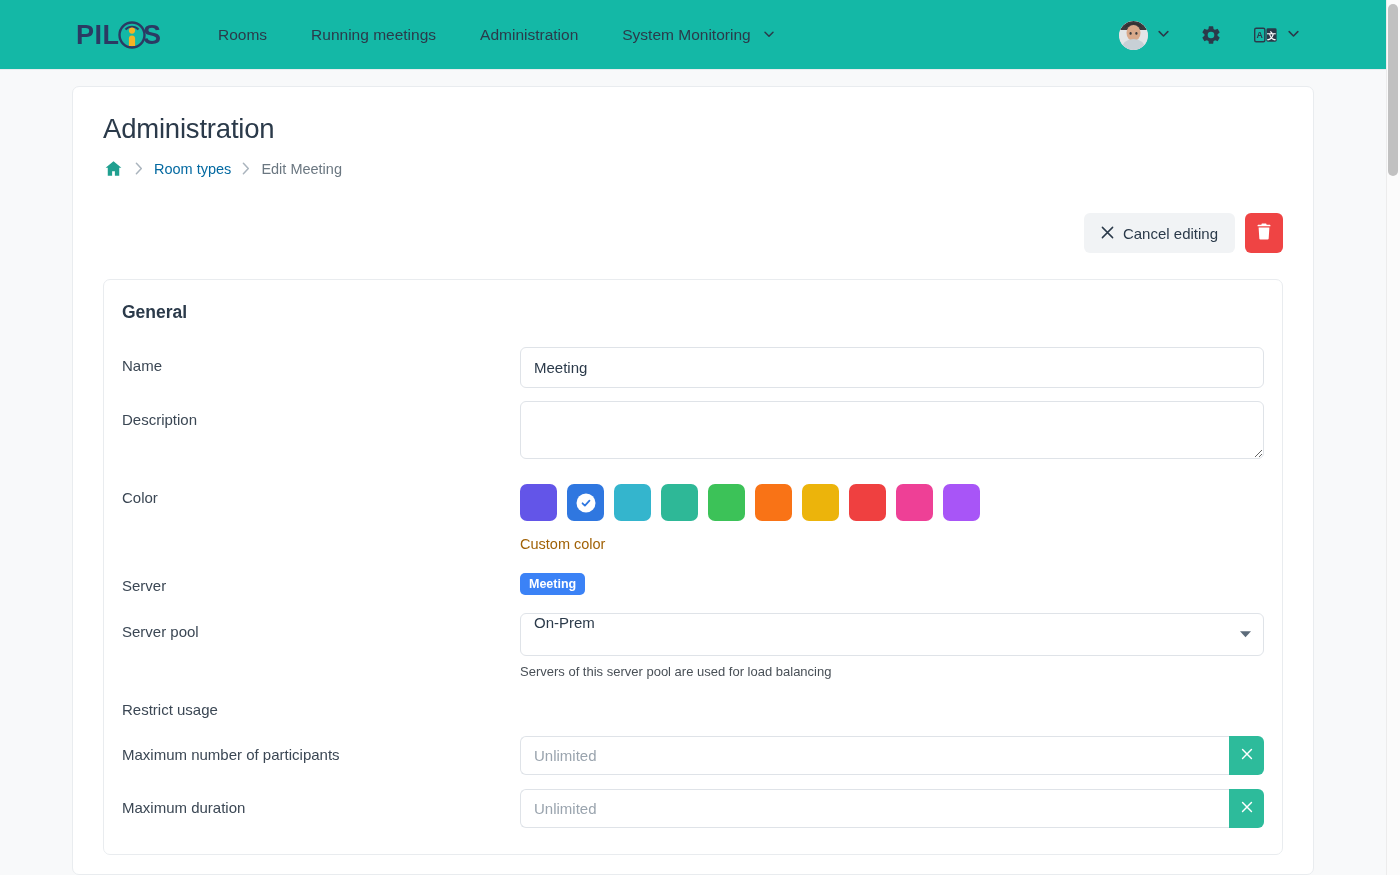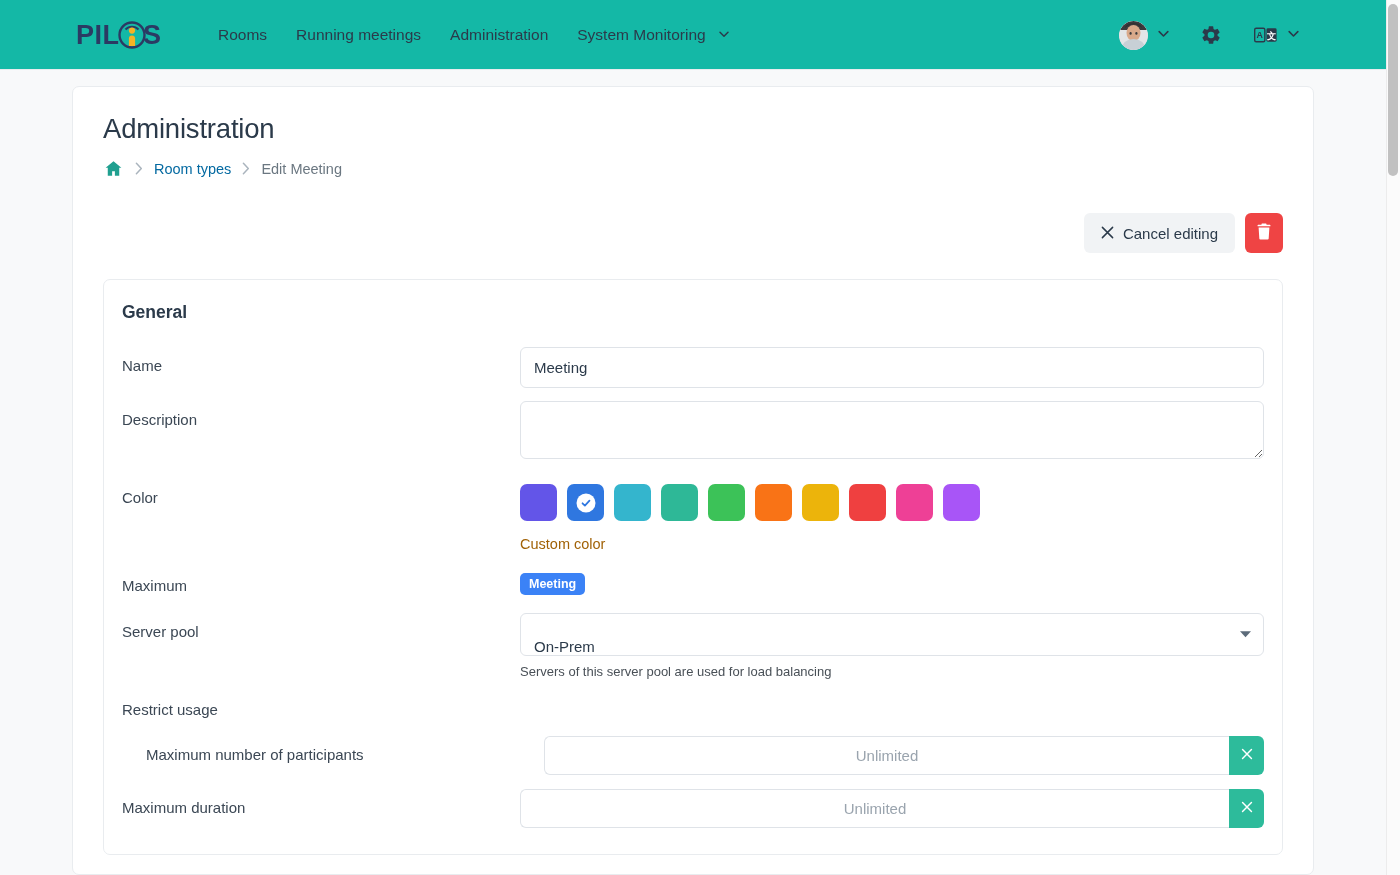--- a/index.html
+++ b/index.html
@@ -22,21 +22,21 @@
   .logo-wrap {
     margin-left: 76px;
     display: flex; align-items: center;
     height: 40px;
   }
   .logo-svg { display: block; }
 
   .nav-links {
     display: flex; align-items: center;
     margin-left: 42px;
-    gap: 1px;
+    gap: 16px;
   }
   .nav-link {
     font-size: 15.5px;
     color: #2b3a4a;
     padding: 8px 14px;
     cursor: pointer;
     white-space: nowrap;
   }
   .nav-caret {
     display: inline-block;
@@ -238,21 +238,21 @@
   .select-wrap { position: relative; width: 100%; }
   .select {
     width: 100%;
     height: 43px;
     border: 1px solid #dfe3e8;
     border-radius: 6px;
     padding: 0 34px 0 13px;
     font-size: 15px;
     color: #2b3a4a;
     background: #fff;
-    display: flex; align-items: flex-end;
+    display: flex; align-items: flex-start;
     cursor: pointer;
   }
   .select-arrow {
     position: absolute;
     right: 12px; top: 50%;
     transform: translateY(-50%);
     pointer-events: none;
     color: #5c6b7a;
   }
 
@@ -274,21 +274,20 @@
     background: #ffffff;
   }
 
   
   .input-group { display: flex; width: 100%; }
   .input-group .input {
     border-top-right-radius: 0;
     border-bottom-right-radius: 0;
     border-right: none;
     height: 39px;
-    text-align: center;
   }
   .clear-btn {
     width: 35px;
     height: 39px;
     background: #2dbb9b;
     border: none;
     border-top-right-radius: 6px;
     border-bottom-right-radius: 6px;
     color: #fff;
     display: flex; align-items: center; justify-content: center;
@@ -482,21 +481,21 @@
             <button class="swatch" style="background: rgb(236, 180, 11);"></button>
             <button class="swatch" style="background: rgb(239, 64, 64);"></button>
             <button class="swatch" style="background: rgb(238, 64, 150);"></button>
             <button class="swatch" style="background: rgb(168, 85, 247);"></button>
           </div>
           <div class="sublabel" style="margin-top:15px;">Custom color</div>
         </div>
       </div>
 
       <div class="form-row" style="margin-top:13px;">
-        <div class="form-label" style="padding-top:3px;">Maximum</div>
+        <div class="form-label" style="padding-top:3px;">Server</div>
         <div class="form-field">
           <span class="badge" style="background: rgb(59, 130, 246);">Meeting</span>
         </div>
       </div>
 
       <div class="form-row" style="margin-top:17px;">
         <div class="form-label">Server pool</div>
         <div class="form-field">
           <div class="select-wrap">
             <div class="select">
@@ -509,21 +508,21 @@
             </span>
           </div>
           <div class="helptext">Servers of this server pool are used for load balancing</div>
         </div>
       </div>
 
       <div class="form-row" style="margin-top:17px;">
         <div class="form-label" style="padding-top:3px;">Restrict usage</div>
       </div>
 
-      <div class="form-row" style="margin-top:16px;margin-left:24px;">
+      <div class="form-row" style="margin-top:16px;">
         <div class="form-label">Maximum number of participants</div>
         <div class="form-field">
           <div class="input-group">
             <input class="input" type="text" placeholder="Unlimited" style="">
             <button class="clear-btn">
               <span>
                 <svg width="12" height="12" viewBox="0 0 14 14">
                     <path d="M1.8 1.8 L12.2 12.2 M12.2 1.8 L1.8 12.2" stroke="#ffffff" stroke-width="1.7" stroke-linecap="round"></path>
                   </svg>
               </span>

